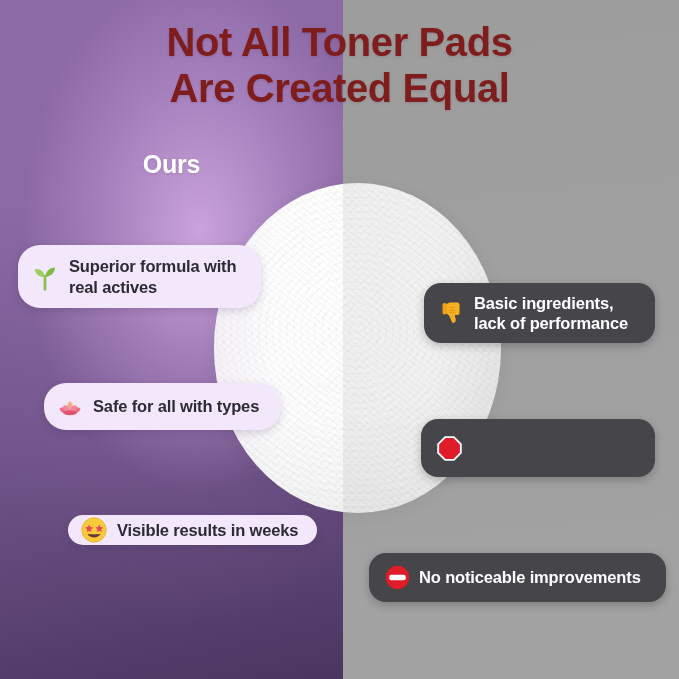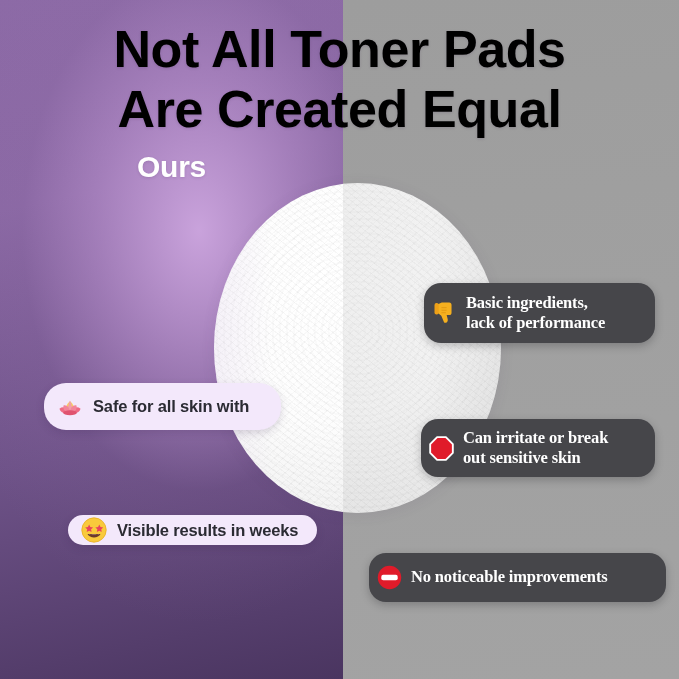--- a/index.html
+++ b/index.html
@@ -88,35 +88,35 @@
       rgba(255,255,255,0.0) 45%);
   }
 
   
   .heading {
     position: absolute;
     left: 0;
     top: 19px;
     width: 679px;
     text-align: center;
-    color: #000000;
-    font-size: 52px;
+    color: #7f1d1d;
+    font-size: 40px;
     font-weight: 700;
     line-height: 1.16;
     letter-spacing: -0.4px;
     text-shadow: 0 1px 3px rgba(60,40,80,0.18);
     white-space: pre-line;
   }
 
   
   .col-head {
     position: absolute;
     top: 150px;
     color: #ffffff;
-    font-size: 30px;
+    font-size: 25px;
     font-weight: 700;
     letter-spacing: -0.2px;
     text-shadow: 0 1px 3px rgba(60,40,80,0.16);
   }
   .col-head.ours  { left: 0;   width: 343px; text-align: center; }
   .col-head.theirs{ left: 343px; width: 336px; text-align: center; }
 
   
   .pill {
     position: absolute;
@@ -147,22 +147,21 @@
     line-height: 1.24;
     letter-spacing: -0.15px;
     margin-left: 10px;
   }
 
   .pill.bad {
     background: #46464a;
     border-radius: 17px;
     box-shadow: 0 3px 9px rgba(20,20,24,0.25);
     color: #ffffff;
-    padding: 9px 16px 9px 8px;
-    font-family: Liberation Serif, serif;
+    padding: 9px 16px 9px 16px;
   }
   .pill.bad .pill-text {
     font-size: 16.5px;
     font-weight: 700;
     line-height: 1.24;
     letter-spacing: -0.15px;
     margin-left: 9px;
   }
 
   
@@ -188,34 +187,45 @@
     <div class="pad-texture"></div>
     <div class="pad-shade-left"></div>
     <div class="pad-shade-right"></div>
   </div>
 
   <div class="heading">Not All Toner Pads
 Are Created Equal</div>
 
   <div class="col-head ours">Ours</div>
 
+  <div class="pill good" id="pill-good-0">
+    <span class="pill-icon">
+      <svg class="icon-svg" width="28" height="28" viewBox="0 0 32 32" aria-hidden="true">
+        <path d="M16 30 V15" stroke="#8cc04e" stroke-width="3.2" stroke-linecap="round" fill="none"></path>
+        <path d="M15.5 16 C9 16 5 12.5 4.5 7 C11 6.5 15 10 15.5 16 Z" fill="#9fcd5e"></path>
+        <path d="M16.5 15.5 C17 9 21 5.5 27.5 5 C27 11.5 23 15 16.5 15.5 Z" fill="#7fb93f"></path>
+      </svg>
+    </span>
+    <span class="pill-text">Superior formula with
+real actives</span>
+  </div>
 
   <div class="pill good" id="pill-good-1">
     <span class="pill-icon">
       <svg class="icon-svg" width="26" height="26" viewBox="0 0 32 32" aria-hidden="true">
         <path d="M16 9 C20 12 22 17 21.5 23 L10.5 23 C10 17 12 12 16 9 Z" fill="#f7cf5f"></path>
         <path d="M16 8 C18 12 19 17 18.5 23 L13.5 23 C13 17 14 12 16 8 Z" fill="#f2a0a8"></path>
         <path d="M3 18 C7 15 12 16 15 21 C11 25 5 24 3 18 Z" fill="#ef6b84"></path>
         <path d="M29 18 C27 24 21 25 17 21 C20 16 25 15 29 18 Z" fill="#ef6b84"></path>
         <path d="M8 14 C12 13 15 16 16 21 C11 23 7 20 8 14 Z" fill="#f2859a"></path>
         <path d="M24 14 C25 20 21 23 16 21 C17 16 20 13 24 14 Z" fill="#f2859a"></path>
         <ellipse cx="16" cy="23" rx="8.5" ry="3" fill="#e0536f"></ellipse>
       </svg>
     </span>
-    <span class="pill-text">Safe for all skin with</span>
+    <span class="pill-text">Safe for all with types</span>
   </div>
 
   <div class="pill good" id="pill-good-2">
     <span class="pill-icon">
       <svg class="icon-svg" width="26" height="26" viewBox="0 0 32 32" aria-hidden="true">
         <circle cx="16" cy="16" r="15" fill="#f9ca3c"></circle>
         <circle cx="16" cy="16" r="15" fill="none" stroke="#e8ae1d" stroke-width="1"></circle>
         <path d="M10 9.2 l1.5 3.1 3.4 .5 -2.5 2.4 .6 3.4 -3-1.6 -3 1.6 .6-3.4 -2.5-2.4 3.4-.5 Z" fill="#e8455c"></path>
         <path d="M22.5 9.2 l1.5 3.1 3.4 .5 -2.5 2.4 .6 3.4 -3-1.6 -3 1.6 .6-3.4 -2.5-2.4 3.4-.5 Z" fill="#e8455c"></path>
         <path d="M8 21 C10.5 26.5 21.5 26.5 24 21 Z" fill="#6d3a2a"></path>
@@ -236,22 +246,20 @@
     <span class="pill-text">Basic ingredients,
 lack of performance</span>
   </div>
 
   <div class="pill bad" id="pill-bad-1">
     <span class="pill-icon">
       <svg class="icon-svg" width="25" height="25" viewBox="0 0 32 32" aria-hidden="true">
         <polygon points="10.4,1.5 21.6,1.5 30.5,10.4 30.5,21.6 21.6,30.5 10.4,30.5 1.5,21.6 1.5,10.4" fill="#e01b2a" stroke="#ffffff" stroke-width="2.4" stroke-linejoin="round"></polygon>
       </svg>
     </span>
-    <span class="pill-text">Can irritate or break
-out sensitive skin</span>
   </div>
 
   <div class="pill bad" id="pill-bad-2">
     <span class="pill-icon">
       <svg class="icon-svg" width="25" height="25" viewBox="0 0 32 32" aria-hidden="true">
         <circle cx="16" cy="16" r="15" fill="#e01b2a"></circle>
         <rect x="5.5" y="12.6" width="21" height="6.8" rx="2.4" fill="#ffffff"></rect>
       </svg>
     </span>
     <span class="pill-text">No noticeable improvements</span>

